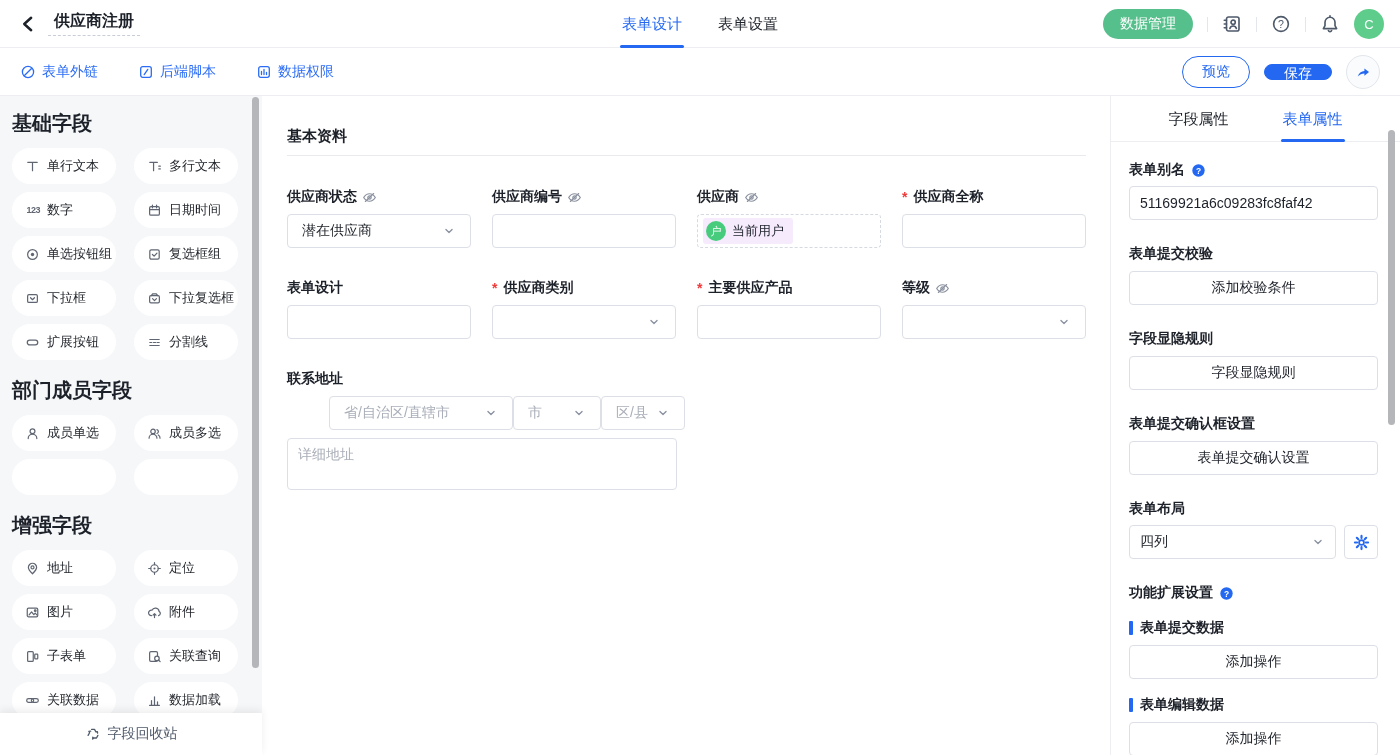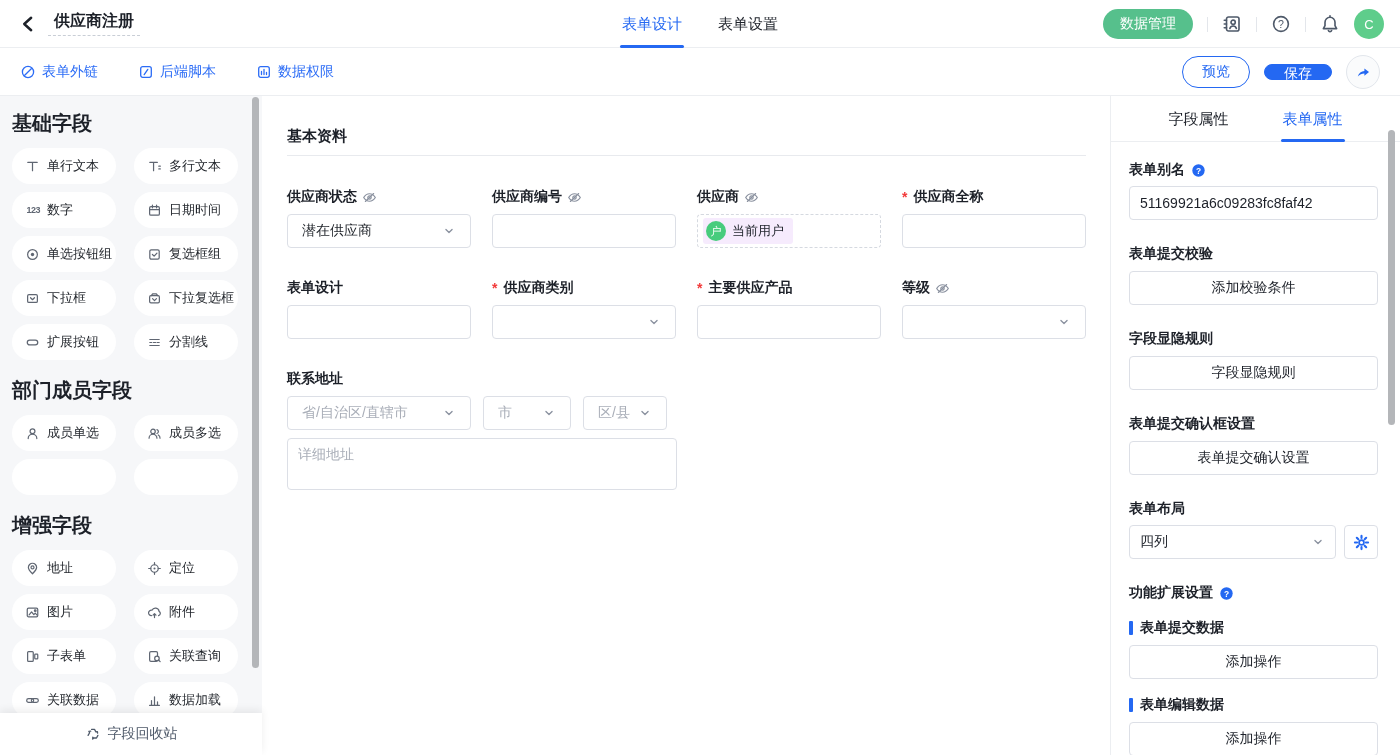--- a/index.html
+++ b/index.html
@@ -75,21 +75,21 @@
     display:flex; align-items:center; padding:0 14px; font-size:14px; color:#1f2329; cursor:text; }
   .ctrl.select { cursor:pointer; }
   .ctrl .grow { flex:1; }
   .chev { width:14px; height:14px; color:#8a919f; flex:none; }
   .ctrl.dashed { border-style:dashed; border-color:#d5d9e0; padding:0 5px; cursor:default; }
   .user-tag { display:flex; align-items:center; gap:6px; background:#f6ebfd; border-radius:3px;
     height:26px; padding:0 9px 0 3px; font-size:13px; color:#1d2129; }
   .user-tag .tag-av { width:20px; height:20px; border-radius:50%; background:#47cc7d; color:#fff;
     font-size:11px; display:flex; align-items:center; justify-content:center; }
   .placeholder { color:#a9aeb8; }
-  .addr-row { display:flex; gap:12px; margin-top:7px; }
+  .addr-row { display:flex; margin-top:7px;margin-left:42px; }
   .addr-row .ctrl { margin-top:0; }
   .w-prov { width:184px; } .w-city { width:88px; } .w-dist { width:84px; }
   .detail-area { margin-top:8px; width:390px; height:52px; border:1px solid #dcdfe6; border-radius:4px;
     padding:7px 10px; font-size:14px; cursor:text; }
   .mt30 { margin-top:30px; }
 
   
   .prop-panel { position:absolute; left:1110px; top:96px; width:290px; height:659px; background:#fff;
     border-left:1px solid #eceef1; overflow:hidden; }
   .panel-tabs { height:46px; display:flex; justify-content:center; gap:50px; border-bottom:1px solid #eceef1; }

